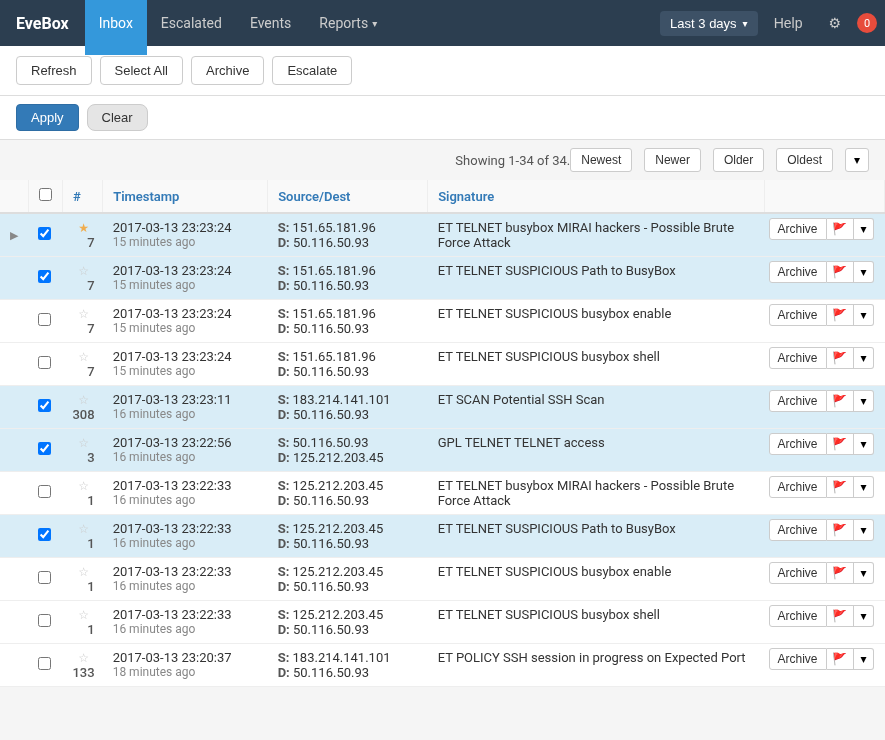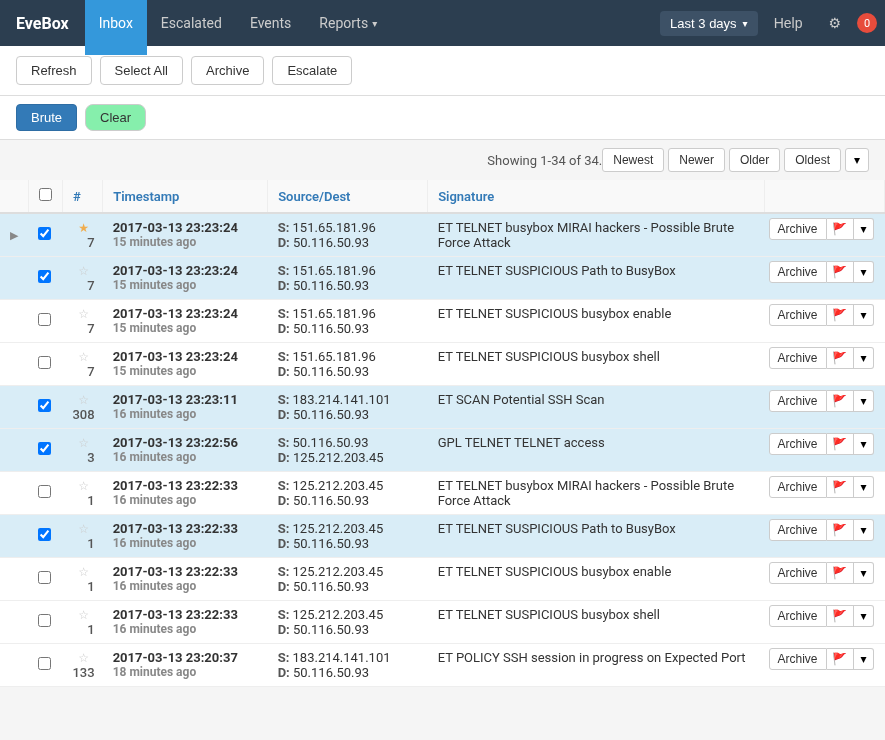--- a/index.html
+++ b/index.html
@@ -17,47 +17,47 @@
     .date-filter { background: #3d5166; color: #fff; border: none; border-radius: 4px; padding: 5px 10px; font-size: 13px; display: flex; align-items: center; gap: 6px; cursor: pointer; }
 
     
     .toolbar { background: #fff; border-bottom: 1px solid #ddd; padding: 10px 16px; display: flex; gap: 8px; }
     .btn { border: 1px solid #ccc; background: #fff; padding: 6px 14px; border-radius: 4px; cursor: pointer; font-size: 13px; color: #333; }
 
     
     .filter-bar { background: #fff; border-bottom: 1px solid #ddd; padding: 8px 16px; display: flex; align-items: center; gap: 8px; }
     .filter-input { flex: 1; border: 1px solid #ccc; border-radius: 4px; padding: 5px 10px; font-size: 13px; outline: none; color: #999; }
     .btn-apply { background: #337ab7; border: 1px solid #2e6da4; color: #fff; padding: 5px 14px; border-radius: 4px; cursor: pointer; font-size: 13px; }
-    .btn-clear { background: #86efac; border: 1px solid #ccc; color: #333; padding: 5px 14px; border-radius: 8px; cursor: pointer; font-size: 13px; }
+    .btn-clear { background: #e5e5e5; border: 1px solid #ccc; color: #333; padding: 5px 14px; border-radius: 8px; cursor: pointer; font-size: 13px; }
 
     
     .info-bar { padding: 8px 16px; display: flex; align-items: center; justify-content: flex-end; background: #f5f5f5; }
     .info-text { font-size: 13px; color: #555; }
-    .pagination { display: flex; gap: 4px; }
+    .pagination { display: flex; gap: 12px; }
     .pg-btn { border: 1px solid #ccc; background: #fff; padding: 4px 10px; border-radius: 3px; cursor: pointer; font-size: 12px; color: #333; }
     .pg-more { border: 1px solid #ccc; background: #fff; padding: 4px 8px; border-radius: 3px; cursor: pointer; font-size: 12px; }
 
     
     .table-container { background: #fff; margin: 0; }
     table { width: 100%; border-collapse: collapse; font-size: 13px; }
     thead tr { background: #f9f9f9; border-bottom: 2px solid #ddd; }
     thead th { padding: 8px 10px; text-align: left; font-weight: 600; color: #337ab7; border-right: 1px solid #eee; user-select: none; }
     thead th:first-child { width: 20px; }
     thead th.col-num { width: 40px; }
     thead th.col-ts { width: 165px; }
     thead th.col-srcdst { width: 160px; }
     thead th.col-sig { }
     thead th.col-actions { width: 120px; }
 
     tbody tr { border-bottom: 1px solid #eee; }
     tbody tr.selected { background: #d9edf7; }
     td { padding: 6px 10px; vertical-align: top; }
     .td-check { width: 20px; vertical-align: middle; }
     .td-num { color: #555; font-weight: 500; text-align: right; padding-right: 8px; }
-    .td-ts { white-space: nowrap; font-weight: bold; }
+    .td-ts { white-space: nowrap; }
     .ts-main { color: #333; }
     .ts-ago { color: #888; font-size: 12px; }
     .td-srcdst { white-space: nowrap; }
     .lbl { font-weight: bold; color: #555; }
     .td-sig { color: #333; }
     .td-actions { white-space: nowrap; padding: 4px 4px; }
     .btn-archive { background: #fff; border: 1px solid #ccc; padding: 3px 8px; border-radius: 3px 0 0 3px; cursor: pointer; font-size: 12px; color: #333; }
     .btn-action-icon { background: #fff; border: 1px solid #ccc; border-left: none; padding: 3px 6px; border-radius: 0 0 0 0; cursor: pointer; font-size: 12px; }
     .btn-dropdown { background: #fff; border: 1px solid #ccc; border-left: none; padding: 3px 6px; border-radius: 0 3px 3px 0; cursor: pointer; font-size: 12px; }
     .btn-group { display: flex; }
@@ -94,21 +94,21 @@
 </nav>
 
 <div class="toolbar">
   <button class="btn">Refresh</button>
   <button class="btn">Select All</button>
   <button class="btn">Archive</button>
   <button class="btn">Escalate</button>
 </div>
 
 <div class="filter-bar">
-  <button class="btn-apply">Brute</button>
+  <button class="btn-apply">Apply</button>
   <button class="btn-clear">Clear</button>
 </div>
 
 <div class="info-bar">
   <span class="info-text">Showing 1-34 of 34.</span>
   <div class="pagination">
     <button class="pg-btn">Newest</button>
     <button class="pg-btn">Newer</button>
     <button class="pg-btn">Older</button>
     <button class="pg-btn">Oldest</button>

